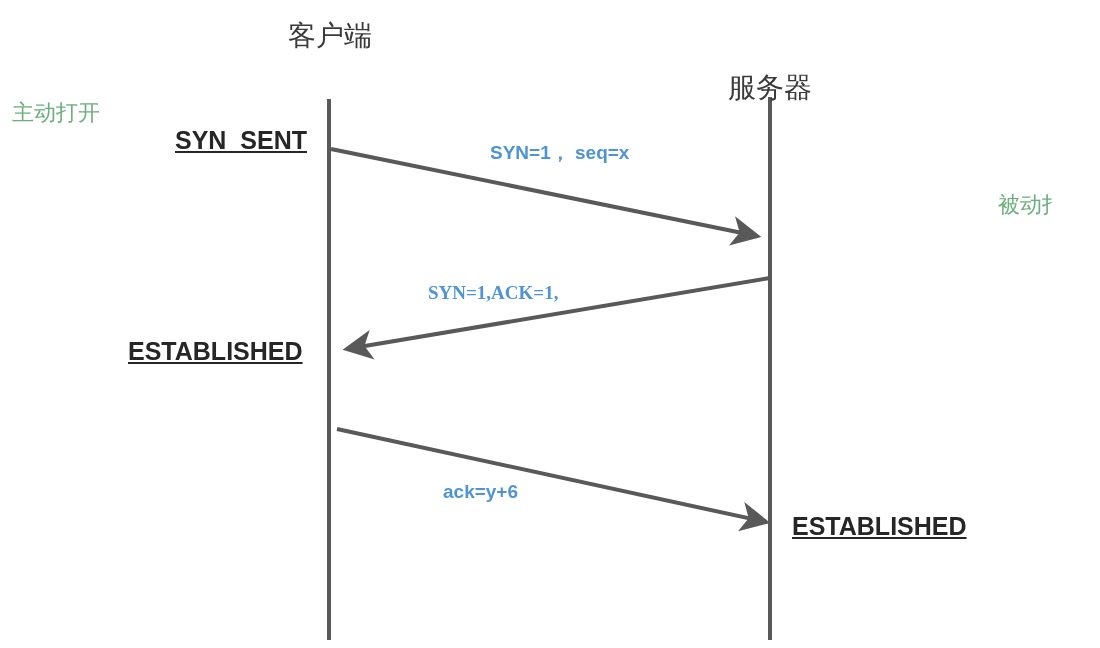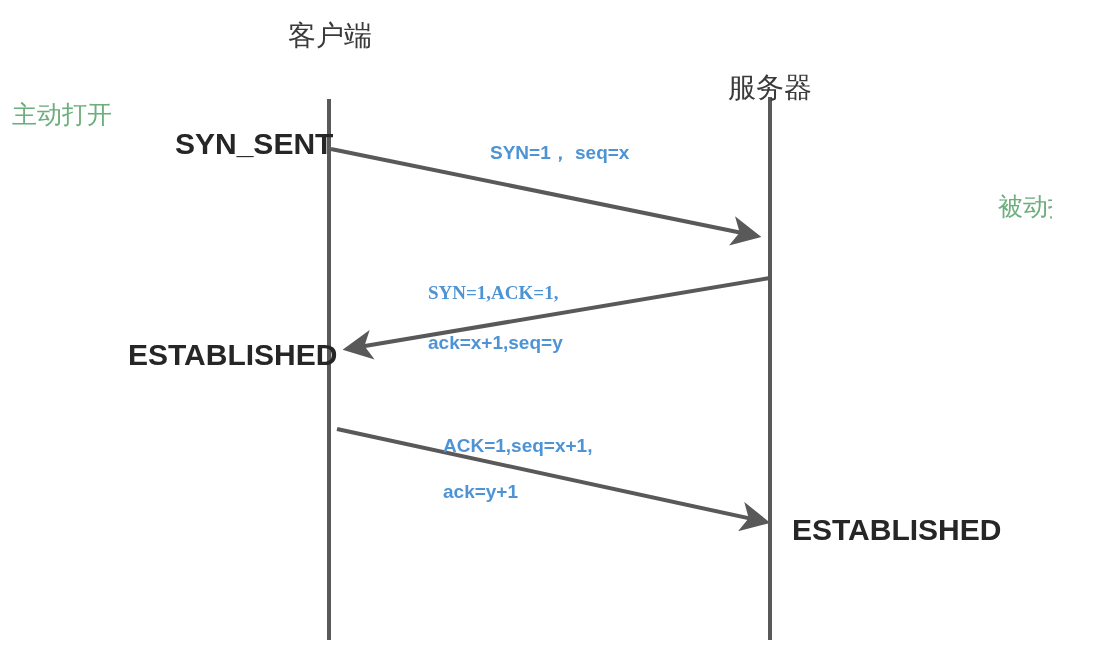--- a/index.html
+++ b/index.html
@@ -26,27 +26,28 @@
     position: absolute;
     white-space: nowrap;
     line-height: 1.1;
   }
   .lifeline-title {
     font-size: 28px;
     color: #3a3a3a;
     transform: translateX(-50%);
   }
   .annotation {
-    font-size: 25px;
+    font-size: 22px;
     color: #6CAE7C;
   }
   .state {
-    font-size: 30px;
+    font-size: 25px;
     font-weight: 700;
     color: #262626;
+    text-decoration: underline;
   }
   .message {
     font-size: 19px;
     font-weight: 700;
     color: #4E94D5;
   }
 </style>
 </head>
 <body>
 
@@ -73,18 +74,16 @@
   <div class="label annotation" style="left:12px; top:101px;">主动打开</div>
   <div class="label annotation" style="left:972px; top:193px;margin-left:26px;">被动打开</div>
 
   <div class="label state" style="left:175px; top:127px;">SYN_SENT</div>
   <div class="label state" style="left:128px; top:338px;">ESTABLISHED</div>
   <div class="label state" style="left:792px; top:513px;">ESTABLISHED</div>
 
   <div class="label message" style="left:490px; top:143px;">SYN=1， seq=x</div>
 
   <div class="label message" style="left:428px; top:283px;font-family:Liberation Serif, serif;">SYN=1,ACK=1,</div>
-  <div class="label message" style="left:428px; top:333px;">ack=x+1,seq=y</div>
 
-  <div class="label message" style="left:443px; top:436px;">ACK=1,seq=x+1,</div>
-  <div class="label message" style="left:443px; top:482px;">ack=y+1</div>
+  <div class="label message" style="left:443px; top:482px;">ack=y+6</div>
 
 </div>
 
 </body></html>

